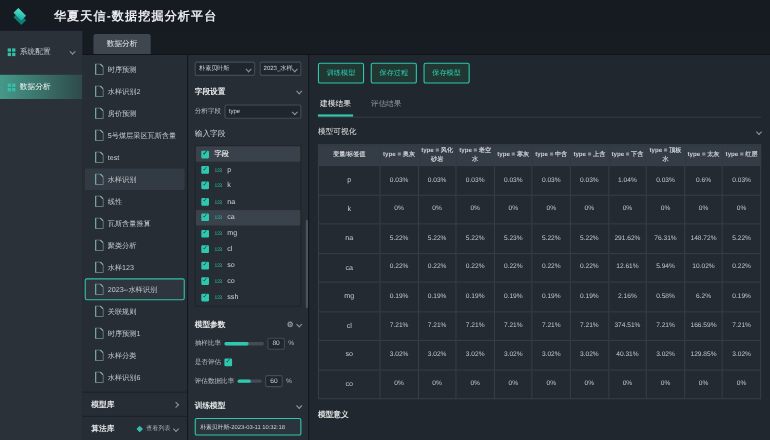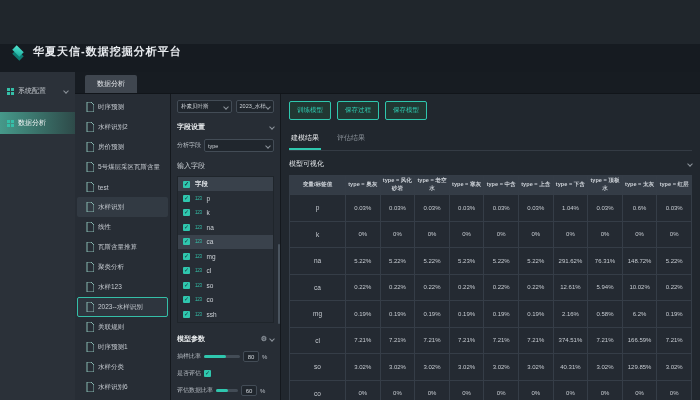--- a/index.html
+++ b/index.html
@@ -1,21 +1,21 @@
 <!DOCTYPE html>
 <html><head>
 <meta charset="utf-8">
 <style>
   * { margin:0; padding:0; box-sizing:border-box; }
   html,body { width:700px; height:400px; overflow:hidden; background:#20262c;
     font-family:"Liberation Sans", sans-serif; }
 
   
-  .app-header { height:28px; background:#161b21; display:flex; 
-    padding:0 10px; gap:7px;margin-top:44px; }
+  .app-header { height:28px; background:#161b21; display:flex; align-items:center;
+    padding:0 10px; gap:23px; }
   .logo { position:relative; width:16px; height:16px; flex:0 0 auto; }
   .logo .lo-b { position:absolute; left:3px; top:6px; width:10px; height:10px;
     transform:rotate(45deg) scaleY(.62); background:#0e7d74; }
   .logo .lo-t { position:absolute; left:3px; top:2px; width:10px; height:10px;
     transform:rotate(45deg) scaleY(.62); background:linear-gradient(135deg,#52e6d0,#1aab9d); }
   .app-title { color:#e7eaee; font-size:11px; font-weight:bold; letter-spacing:1px; }
 
   .body-row { display:flex; height:372px; }
 
   

